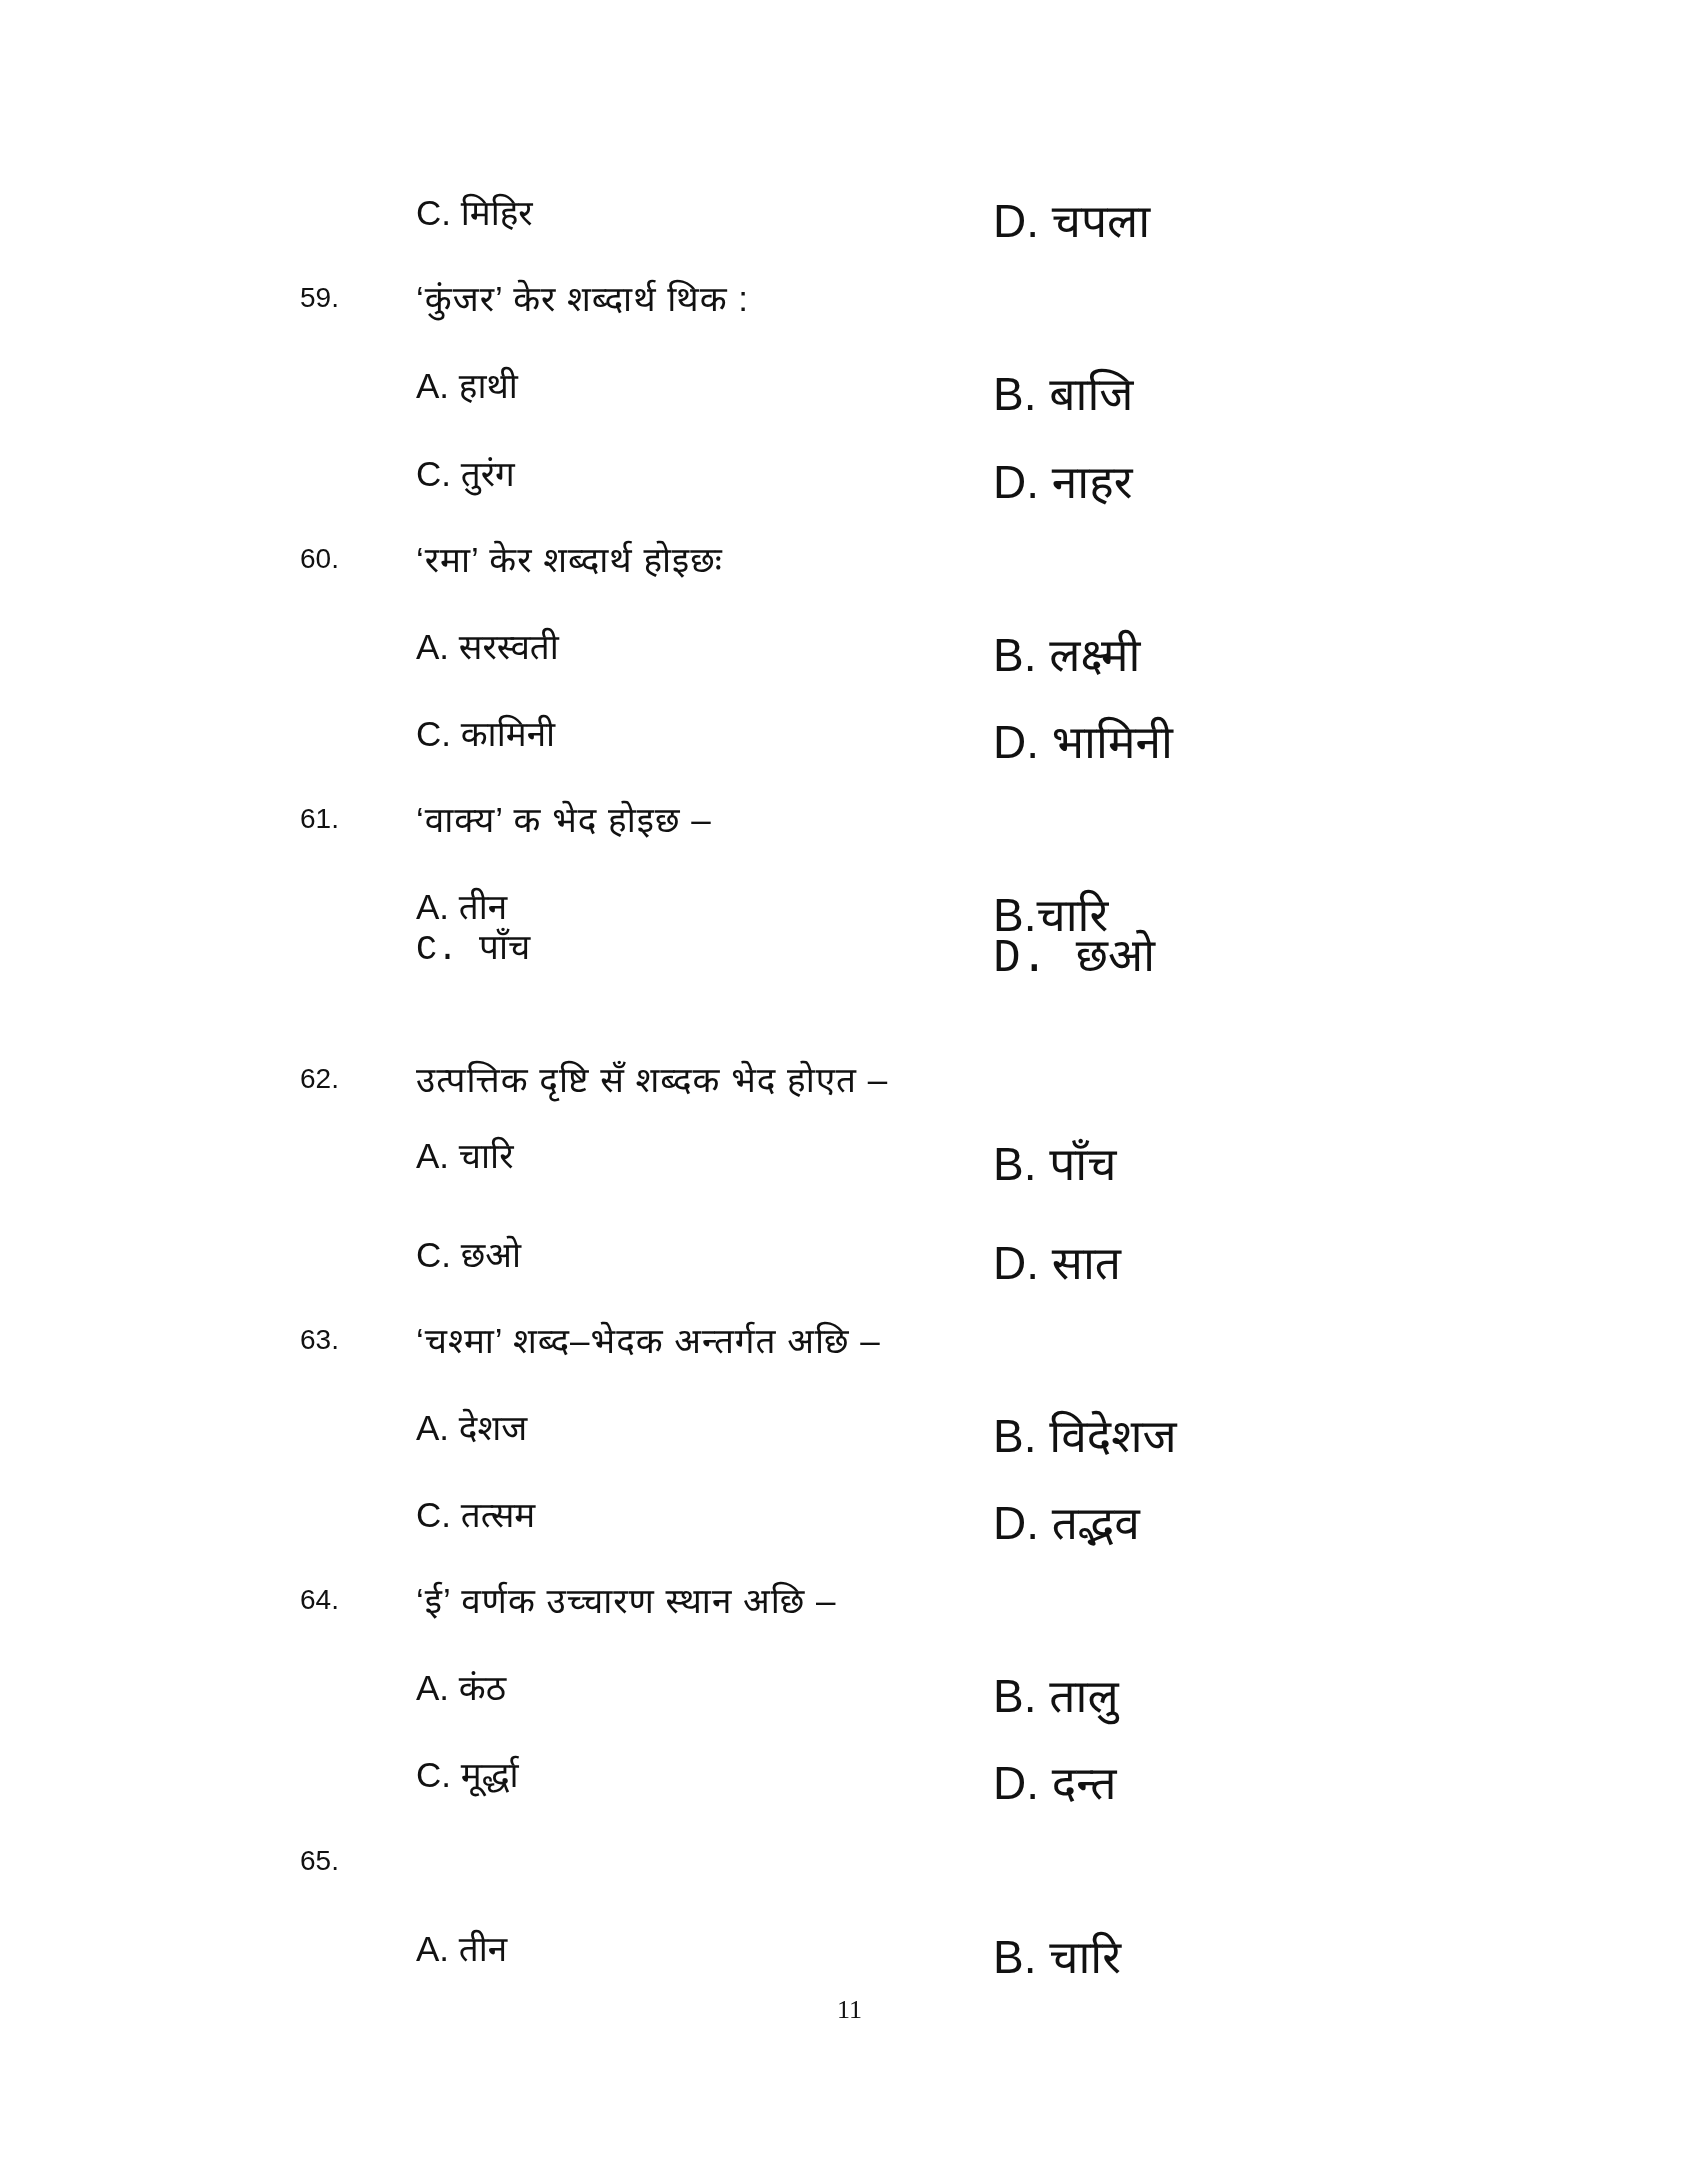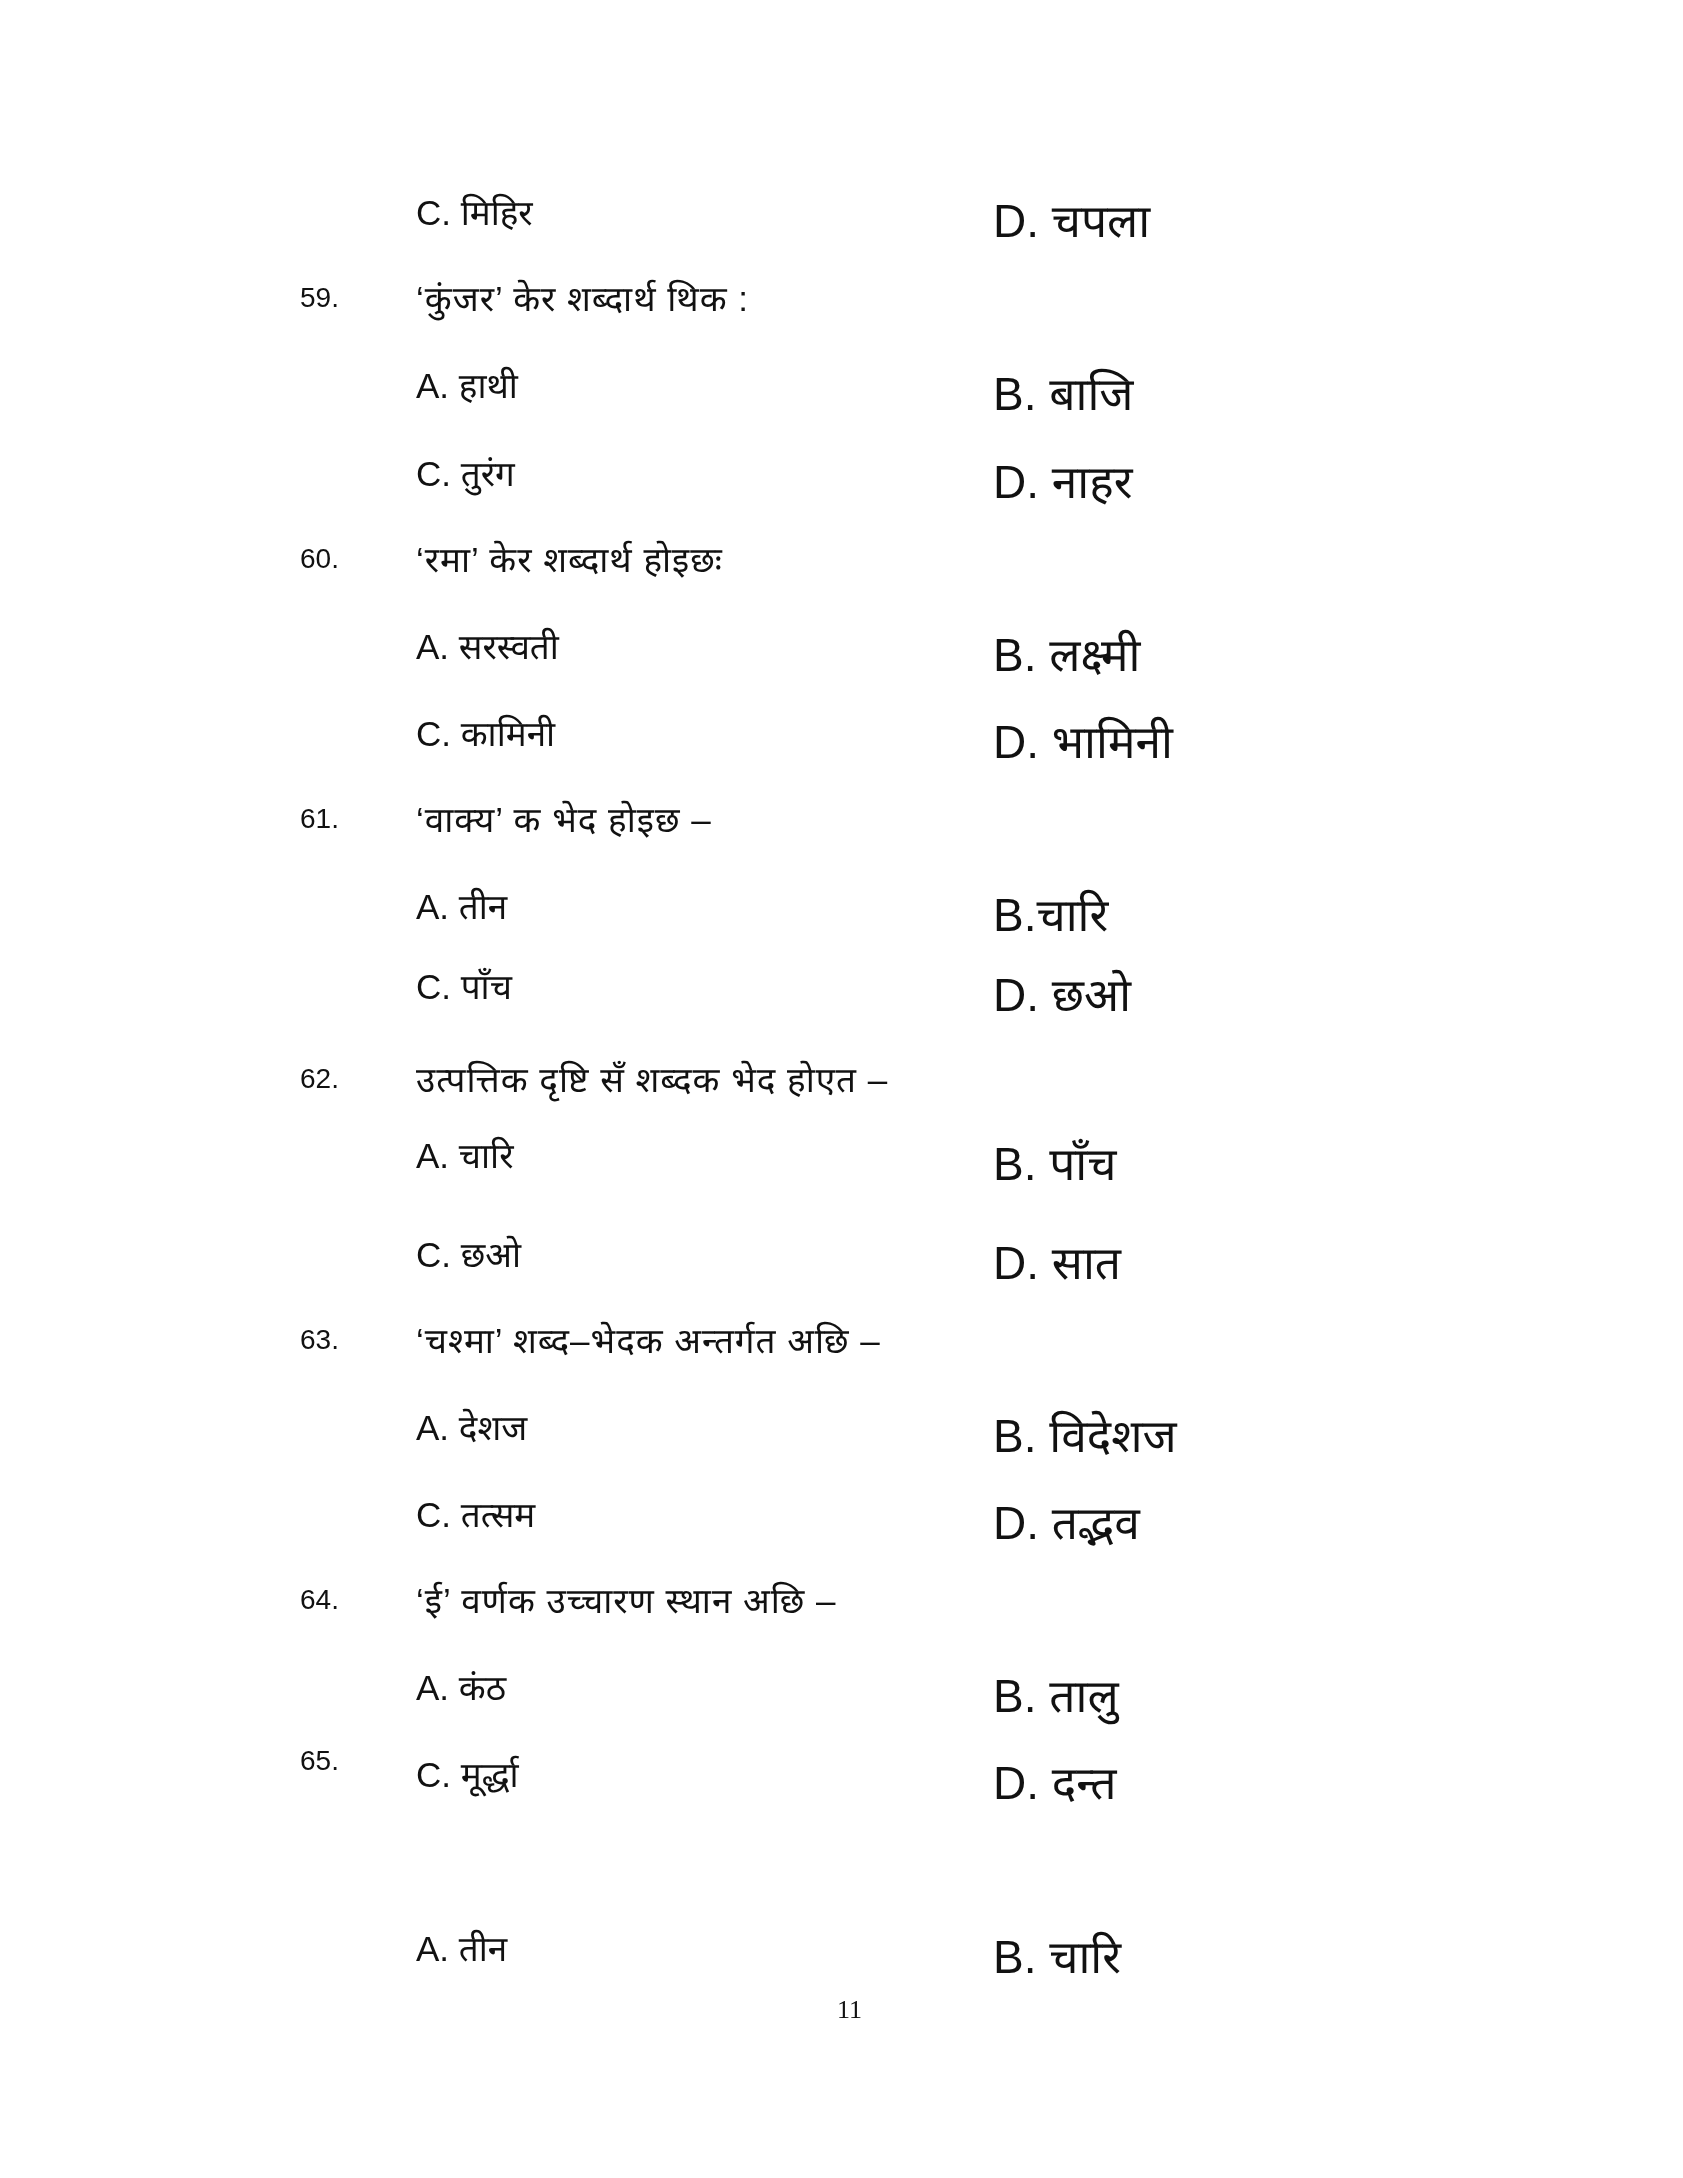--- a/index.html
+++ b/index.html
@@ -48,21 +48,21 @@
 </div>
 
 <div class="row" style="top:791px;">
   <span class="qnum">61.</span>
   <span class="qtext">‘वाक्य’ क भेद होइछ –</span>
 </div>
 <div class="row" style="top:878px;">
   <span class="optA">A. तीन</span>
   <span class="optB">B.चारि</span>
 </div>
-<div class="row" style="top:958px;">
+<div class="row" style="top:918px;font-family:Liberation Mono, monospace;">
   <span class="optA">C. पाँच</span>
   <span class="optB">D. छओ</span>
 </div>
 
 <div class="row" style="top:1051px;">
   <span class="qnum">62.</span>
   <span class="qtext">उत्पत्तिक दृष्टि सँ शब्दक भेद होएत –</span>
 </div>
 <div class="row" style="top:1127px;padding-left:40px;">
   <span class="optA">A. चारि</span>
@@ -92,21 +92,21 @@
 </div>
 <div class="row" style="top:1659px;padding-left:7px;">
   <span class="optA">A. कंठ</span>
   <span class="optB">B. तालु</span>
 </div>
 <div class="row" style="top:1746px;">
   <span class="optA">C. मूर्द्धा</span>
   <span class="optB">D. दन्त</span>
 </div>
 
-<div class="row" style="top:1733px;">
+<div class="row" style="top:1833px;">
   <span class="qnum">65.</span>
 </div>
 <div class="row" style="top:1920px;">
   <span class="optA">A. तीन</span>
   <span class="optB">B. चारि</span>
 </div>
 
 <div class="pagenum">11</div>
 
 

